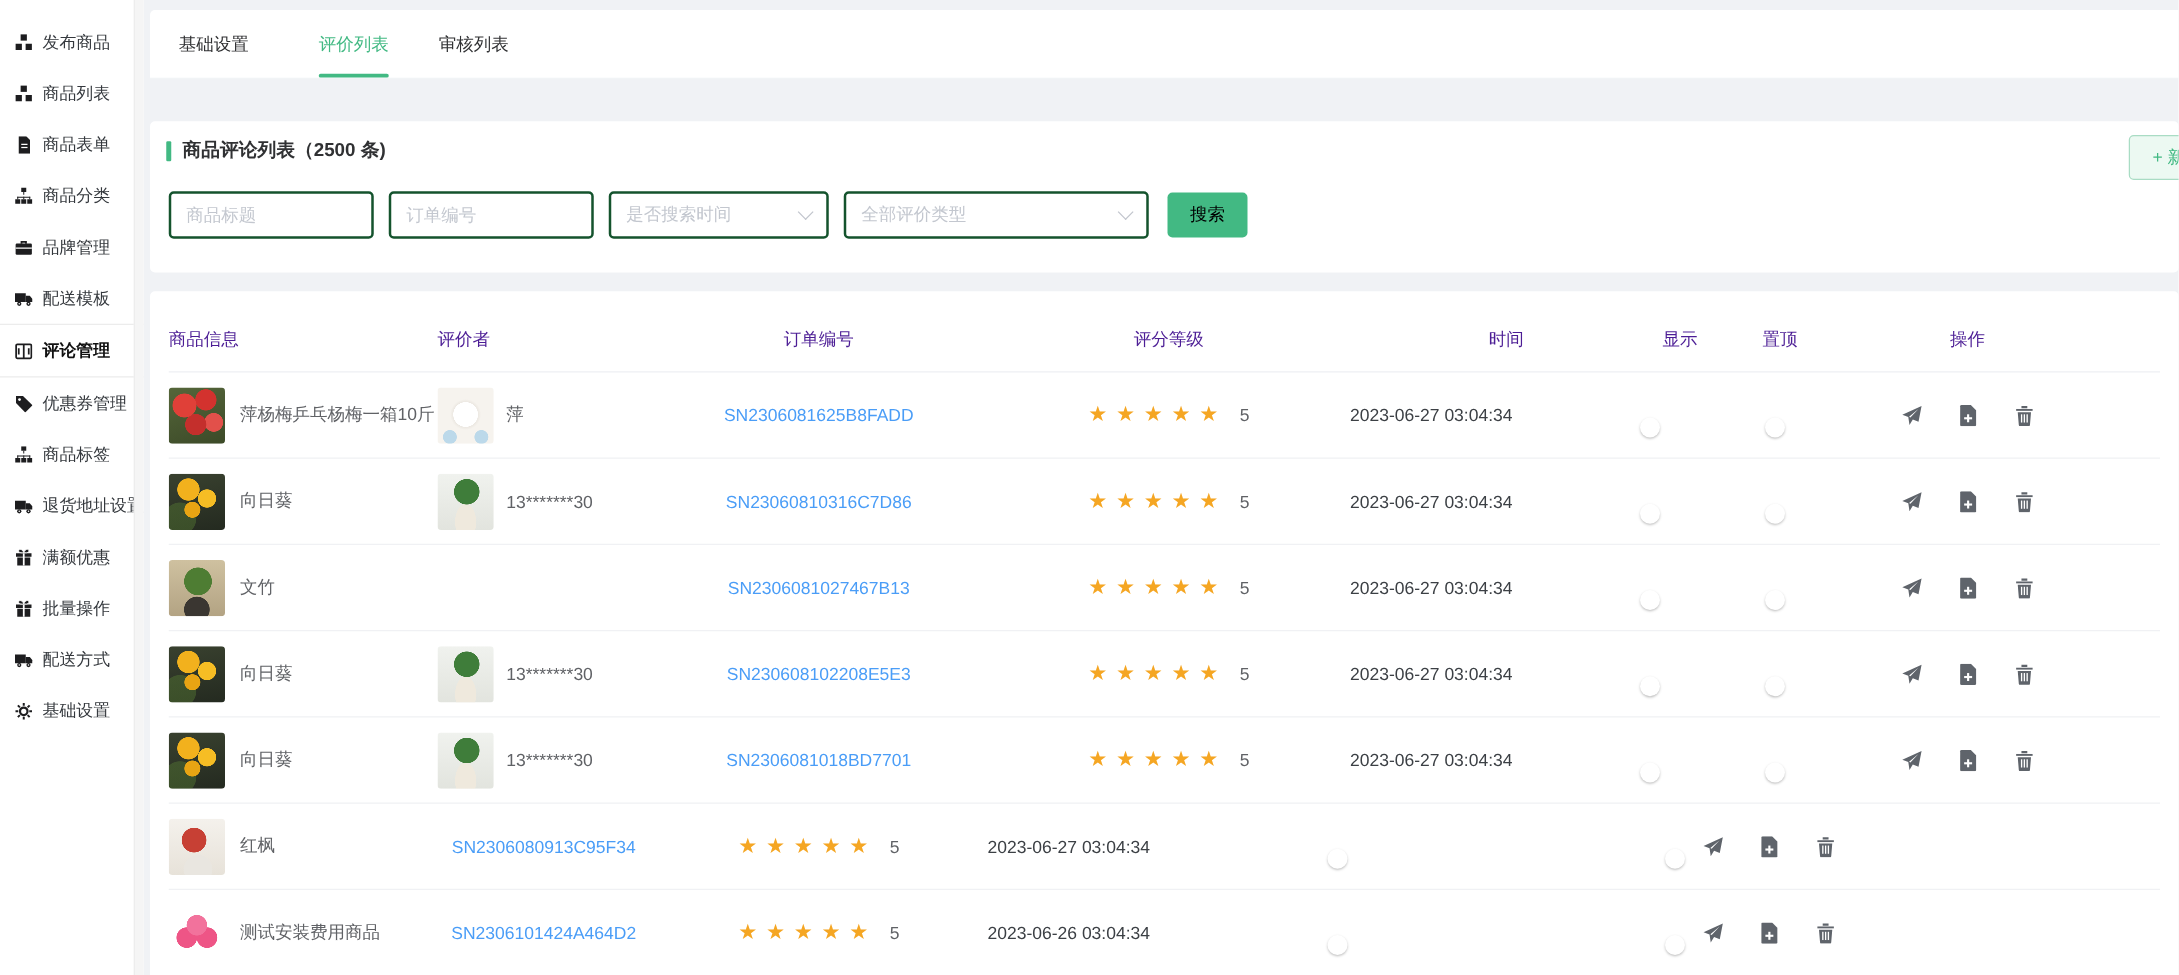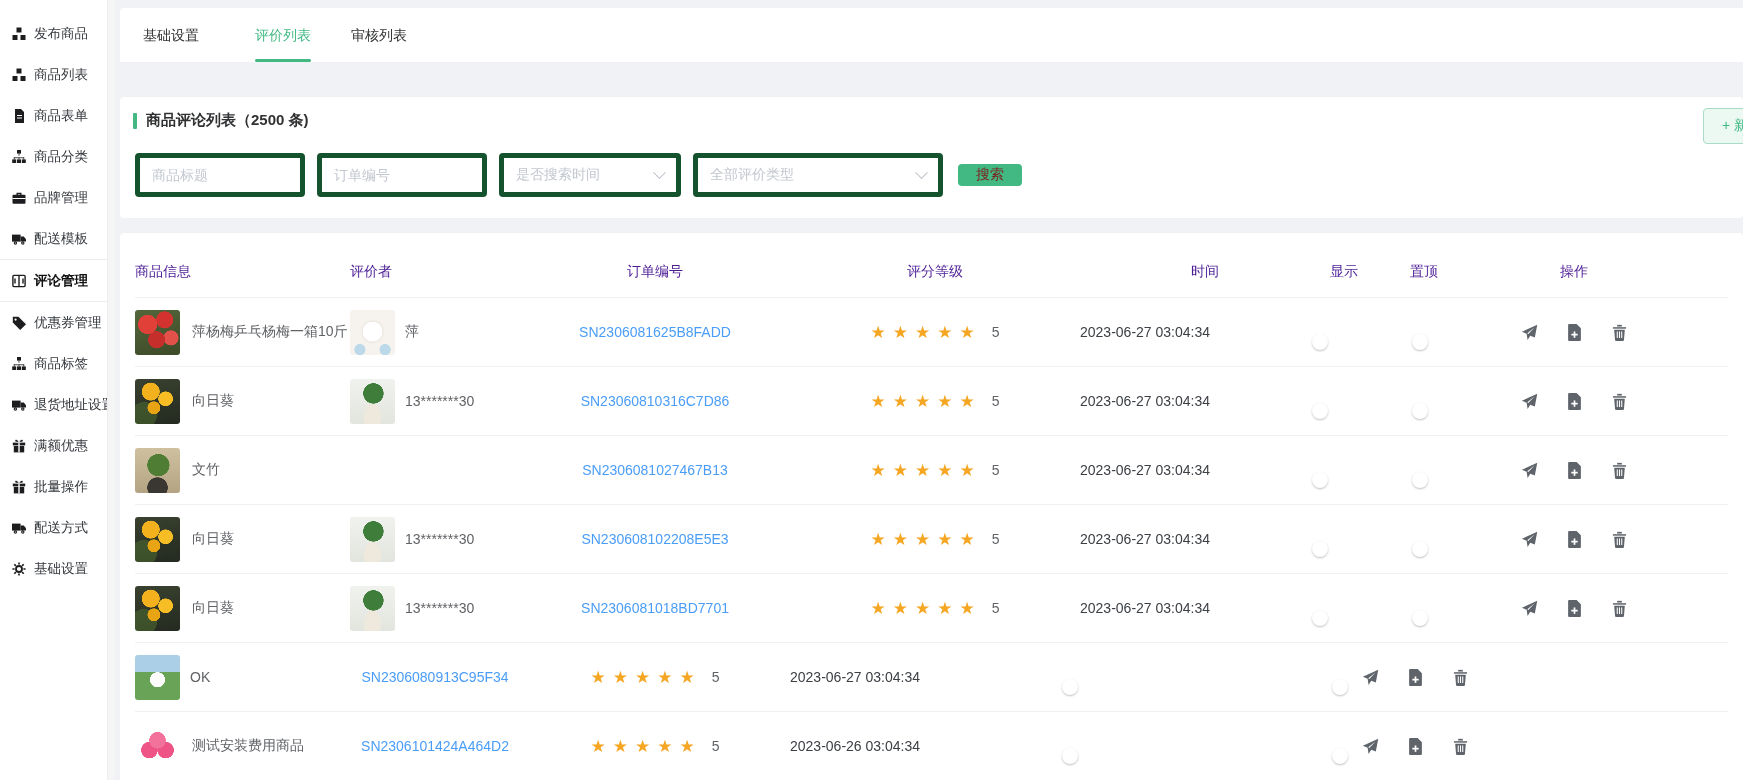--- a/index.html
+++ b/index.html
@@ -23,34 +23,34 @@
   .tab.active::after{content:"";position:absolute;left:0;right:0;bottom:0;height:3px;background:var(--accent);border-radius:2px;}
   
   .filter-card{top:97px;height:121px;}
   .panel-title{position:absolute;left:13px;top:14px;display:flex;align-items:center;}
   .title-bar{width:4px;height:16px;background:var(--accent);margin-right:9px;border-radius:1px;}
   .title-text{font-size:15px;font-weight:bold;color:#303133;}
   .add-btn{position:absolute;left:1583px;top:11px;width:130px;height:36px;background:#ecf9f2;
            border:1px solid #a9dcc4;border-radius:4px;color:var(--accent);font-size:14px;
            font-family:inherit;cursor:pointer;text-align:left;padding-left:18px;}
   .filter-row{position:absolute;left:15px;top:56px;display:flex;align-items:center;}
-  .f-input,.f-select,.f-date{height:34px;border:5px solid #14532d;border-radius:4px;background:#fff;
+  .f-input,.f-select,.f-date{height:34px;border:2px solid #14532d;border-radius:4px;background:#fff;
            font-size:14px;display:flex;align-items:center;margin-right:12px;box-sizing:content-box;}
   input.f-input{padding:0 12px;width:136px;color:#606266;font-family:inherit;}
   input.f-input::placeholder{color:#c3c7cf;}
   .f-select{justify-content:space-between;padding:0 12px;color:#c3c7cf;cursor:pointer;}
   .f-select.w1{width:216px;}
   .f-select.w2{width:148px;}
   .chev{width:8px;height:8px;border-right:1.5px solid #c0c4cc;border-bottom:1.5px solid #c0c4cc;
         transform:rotate(45deg) translate(-2px,-2px);margin-left:8px;}
   .f-date{width:376px;padding:0 12px;cursor:pointer;}
   .f-date .clock{color:#c0c4cc;display:inline-flex;margin-right:6px;}
   .f-date .ph{flex:1;text-align:center;color:#c3c7cf;}
   .f-date .sep{color:#606266;padding:0 4px;}
-  .search-btn{width:64px;height:22px;margin-left:3px;background:var(--accent);color:#7f1d1d;border:none;
+  .search-btn{width:64px;height:36px;margin-left:3px;background:var(--accent);color:#000000;border:none;
         border-radius:4px;font-size:14px;font-family:inherit;cursor:pointer;}
   
   .table-card{top:233px;height:600px;padding:14px 15px 0 15px;left:120px;right:0;box-sizing:border-box;}
   .trow{display:grid;grid-template-columns:215px 170px 270px 290px 250px 80px 80px 1fr;align-items:center;}
   .thead{height:50px;border-bottom:1px solid #eef0f3;color:#4c1d95;font-size:14px;}
   .tbody-row{height:68px;border-bottom:1px solid #f0f1f4;font-size:14px;color:#606266;}
   .c-center{text-align:center;}
   .cell-product,.cell-reviewer{display:flex;align-items:center;min-width:0;}
   .pimg{width:45px;height:45px;border-radius:3px;flex:none;margin-right:12px;background:#eee;}
   .aimg{width:45px;height:45px;border-radius:3px;flex:none;margin-right:10px;}
@@ -544,23 +544,23 @@
                 <g fill="#fff">
                   <rect x="5.4" y="7" width="1" height="6.2"></rect>
                   <rect x="7.5" y="7" width="1" height="6.2"></rect>
                   <rect x="9.6" y="7" width="1" height="6.2"></rect>
                 </g>
               </svg>
             </span>
     </div>
   </div>
         <div class="trow tbody-row">
-    <div class="cell-reviewer">
-      <span class="aimg img-white-dog-lawn"></span>
-      <span class="rname">OK</span>
+    <div class="cell-product">
+      <span class="pimg img-red-maple"></span>
+      <span class="pname">红枫</span>
     </div>
     <div>
             <a class="order-link">SN2306080913C95F34</a>
           </div>
     <div class="cell-rating">
       <span class="stars">★★★★★</span>
       <span class="rate-val">5</span>
     </div>
     <div class="cell-time">2023-06-27 03:04:34</div>
     <div><span class="switch on"><span class="knob"></span></span></div>

